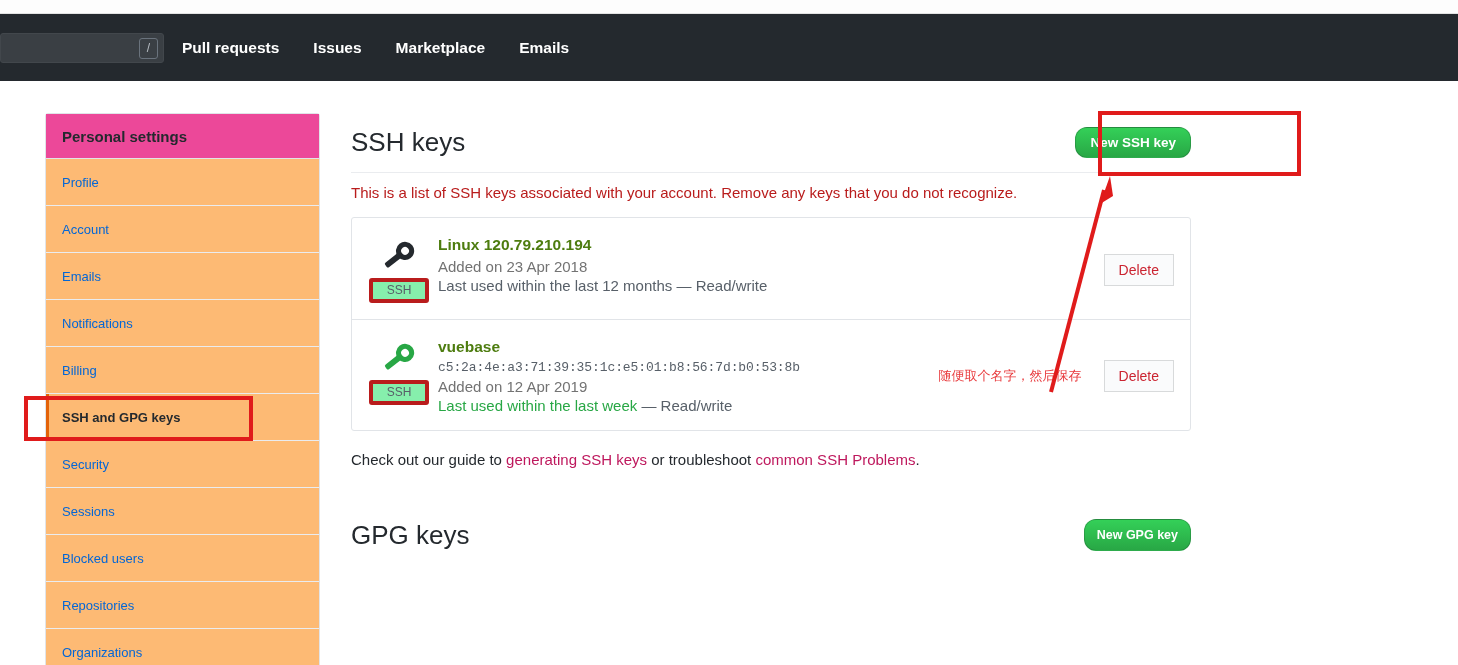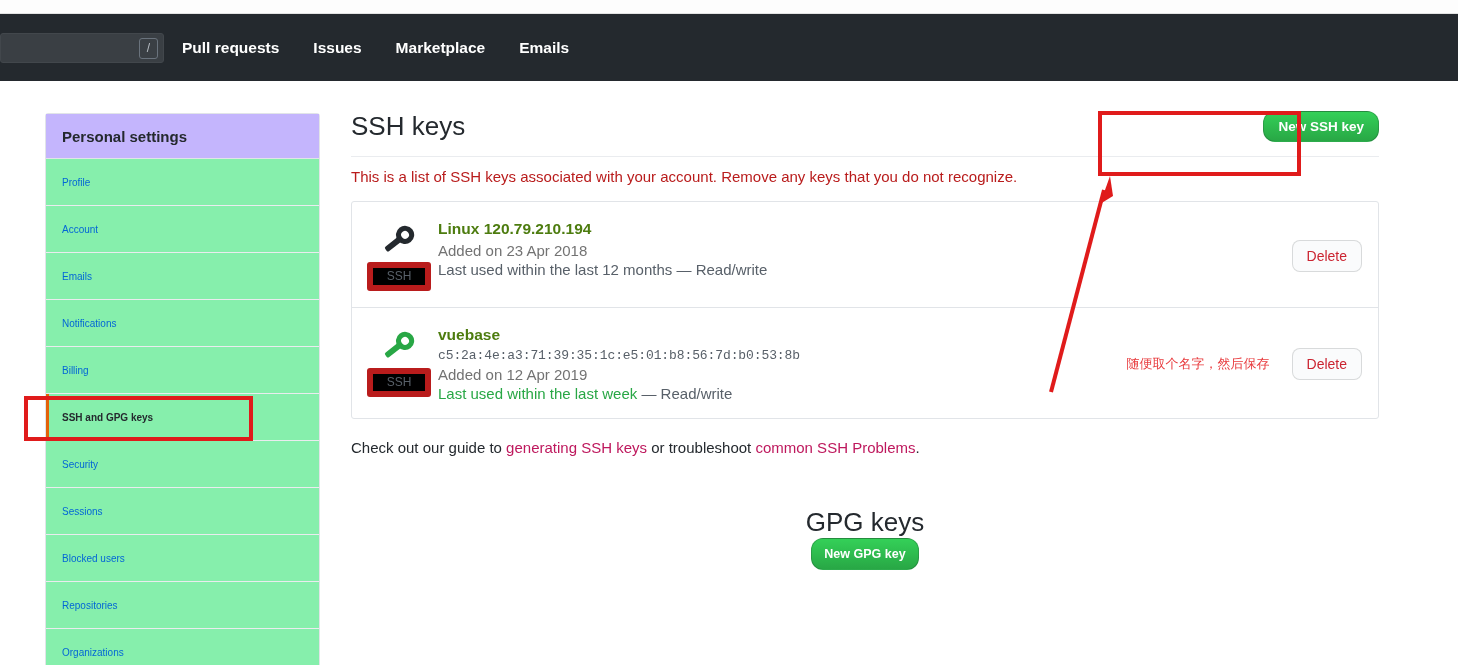--- a/index.html
+++ b/index.html
@@ -69,48 +69,48 @@
   
   .sidebar {
     position: absolute; left: 45px; top: 32px;
     width: 275px;
     border: 1px solid #e1e4e8;
     border-radius: 3px;
     background: #ffffff;
   }
   .sidebar-header {
     height: 45px;
-    background: #c4b5fd;
+    background: #ec4899;
     border-bottom: 1px solid #e1e4e8;
     display: flex; align-items: center;
     padding-left: 16px;
     font-size: 15px; font-weight: bold; color: #24292e;
   }
   .sidebar-item {
     height: 47px;
     display: flex; align-items: center;
     padding-left: 16px;
     border-bottom: 1px solid #eaecef;
-    font-size: 10px;
+    font-size: 13px;
     color: #0366d6;
     cursor: pointer;
     position: relative;
-    background: #86efac;
+    background: #fdba74;
   }
   .sidebar-item:last-child { border-bottom: none; }
   .sidebar-item.active {
     color: #24292e; font-weight: bold;
     border-left: 3px solid #e36209;
     padding-left: 13px;
   }
 
   
   .main {
-    position: absolute; left: 351px; top: 0px;
-    width: 1028px;
+    position: absolute; left: 351px; top: 16px;
+    width: 840px;
   }
   .section-head {
     display: flex; align-items: center; justify-content: space-between;
     padding-top: 30px;
     padding-bottom: 14px;
     border-bottom: 1px solid #eaecef;
   }
   .section-title {
     font-size: 26px; font-weight: normal; color: #24292e;
     margin: 0;
@@ -147,47 +147,47 @@
   }
   .key-row:last-child { border-bottom: none; }
   .key-icon-col {
     width: 62px;
     display: flex; flex-direction: column; align-items: center;
     padding-top: 4px;
   }
   .key-glyph { width: 40px; height: 34px; }
   .ssh-badge {
     margin-top: 4px;
-    border: 6px solid #b91c1c;
+    border: 4px solid #b91c1c;
     border-radius: 3px;
     color: #586069;
     font-size: 12px;
     padding: 2px 14px;
     line-height: 1.1;
-    background: #000000;
+    background: #86efac;
   }
   .key-info { flex: 1; padding-left: 8px; }
   .key-title {
     font-size: 15.5px; font-weight: bold; color: #4d7c0f;
     margin-bottom: 4px;
   }
   .key-fingerprint {
     font-family: "Liberation Mono", monospace;
     font-size: 13px; color: #586069;
     margin-bottom: 3px; letter-spacing: -0.1px;
   }
   .key-added {
     font-size: 15px; color: #737373; margin-bottom: 2px;
   }
   .key-lastused { font-size: 15px; color: #586069; }
   .key-lastused .green { color: #28a745; }
   .btn-delete {
     background: #fafbfc;
     border: 1px solid rgba(27,31,35,0.15);
-    border-radius: 8px;
+    border-radius: 0;
     color: #cb2431;
     font-size: 14px;
     padding: 7px 14px;
     cursor: pointer;
     font-family: "Liberation Sans", sans-serif;
     align-self: center;
   }
   .row-note {
     color: #e8393c; font-size: 13px;
     align-self: center;
@@ -295,21 +295,21 @@
           <div class="key-lastused"><span class="green">Last used within the last week</span><span> — Read/write</span></div>
         </div>
         <span class="row-note">随便取个名字，然后保存</span>
         <button class="btn-delete">Delete</button>
       </div>
 
     </div>
 
     <p class="helper-text"><span>Check out our guide to </span><a href="#">generating SSH keys</a><span> or troubleshoot </span><a href="#">common SSH Problems</a><span>.</span></p>
 
-    <div class="section-head" style="padding-top:36px;border-bottom:none;flex-direction:column;">
+    <div class="section-head" style="padding-top:36px;border-bottom:none;">
       <h2 class="section-title">GPG keys</h2>
       <button class="btn-green small">New GPG key</button>
     </div>
 
   </main>
 </div>
 
 <div class="annot-box" style="left:1098px; top:111px; width:203px; height:65px;"></div>
 <div class="annot-box" style="left:24px; top:396px; width:229px; height:45px;"></div>
 

